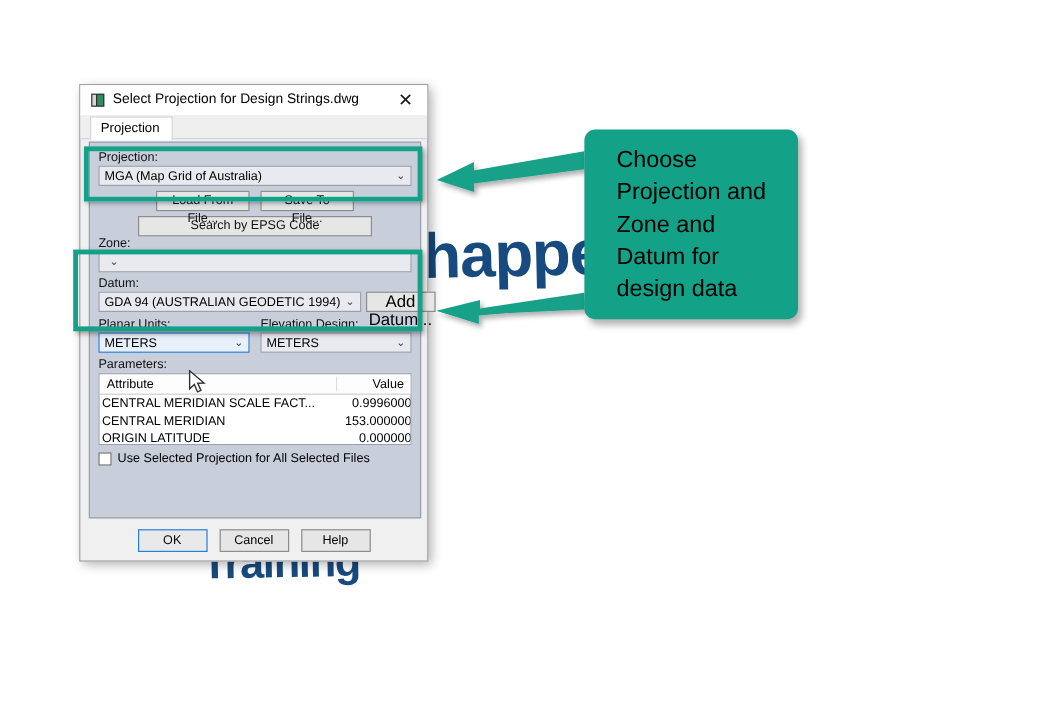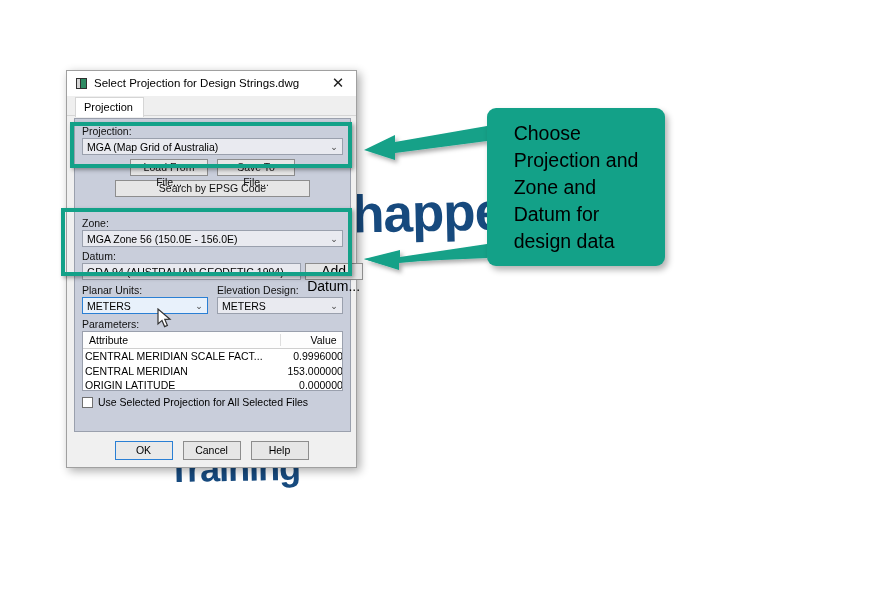--- a/index.html
+++ b/index.html
@@ -211,23 +211,22 @@
         <span class="cv">MGA (Map Grid of Australia)</span>
         <span class="chev">⌄</span>
       </div>
 
       <div class="btnrow">
         <div class="wbtn half">Load From File...</div>
         <div class="wbtn half">Save To File...</div>
       </div>
       <div class="wbtn wide">Search by EPSG Code</div>
 
-      <span class="lbl" style="margin-top:20px;">Zone:</span>
+      <span class="lbl" style="margin-top:0;">Zone:</span>
       <div class="combo">
-        <span class="cv">MGA Zone 56 (150.0E - 156.0E)</span>
         <span class="chev">⌄</span>
       </div>
 
       <span class="lbl" style="margin-top:3px;">Datum:</span>
       <div style="display:flex;align-items:center;">
         <div class="combo" style="flex:1;">
           <span class="cv">GDA 94 (AUSTRALIAN GEODETIC 1994)</span>
           <span class="chev">⌄</span>
         </div>
         <div class="addbtn">Add Datum...</div>

